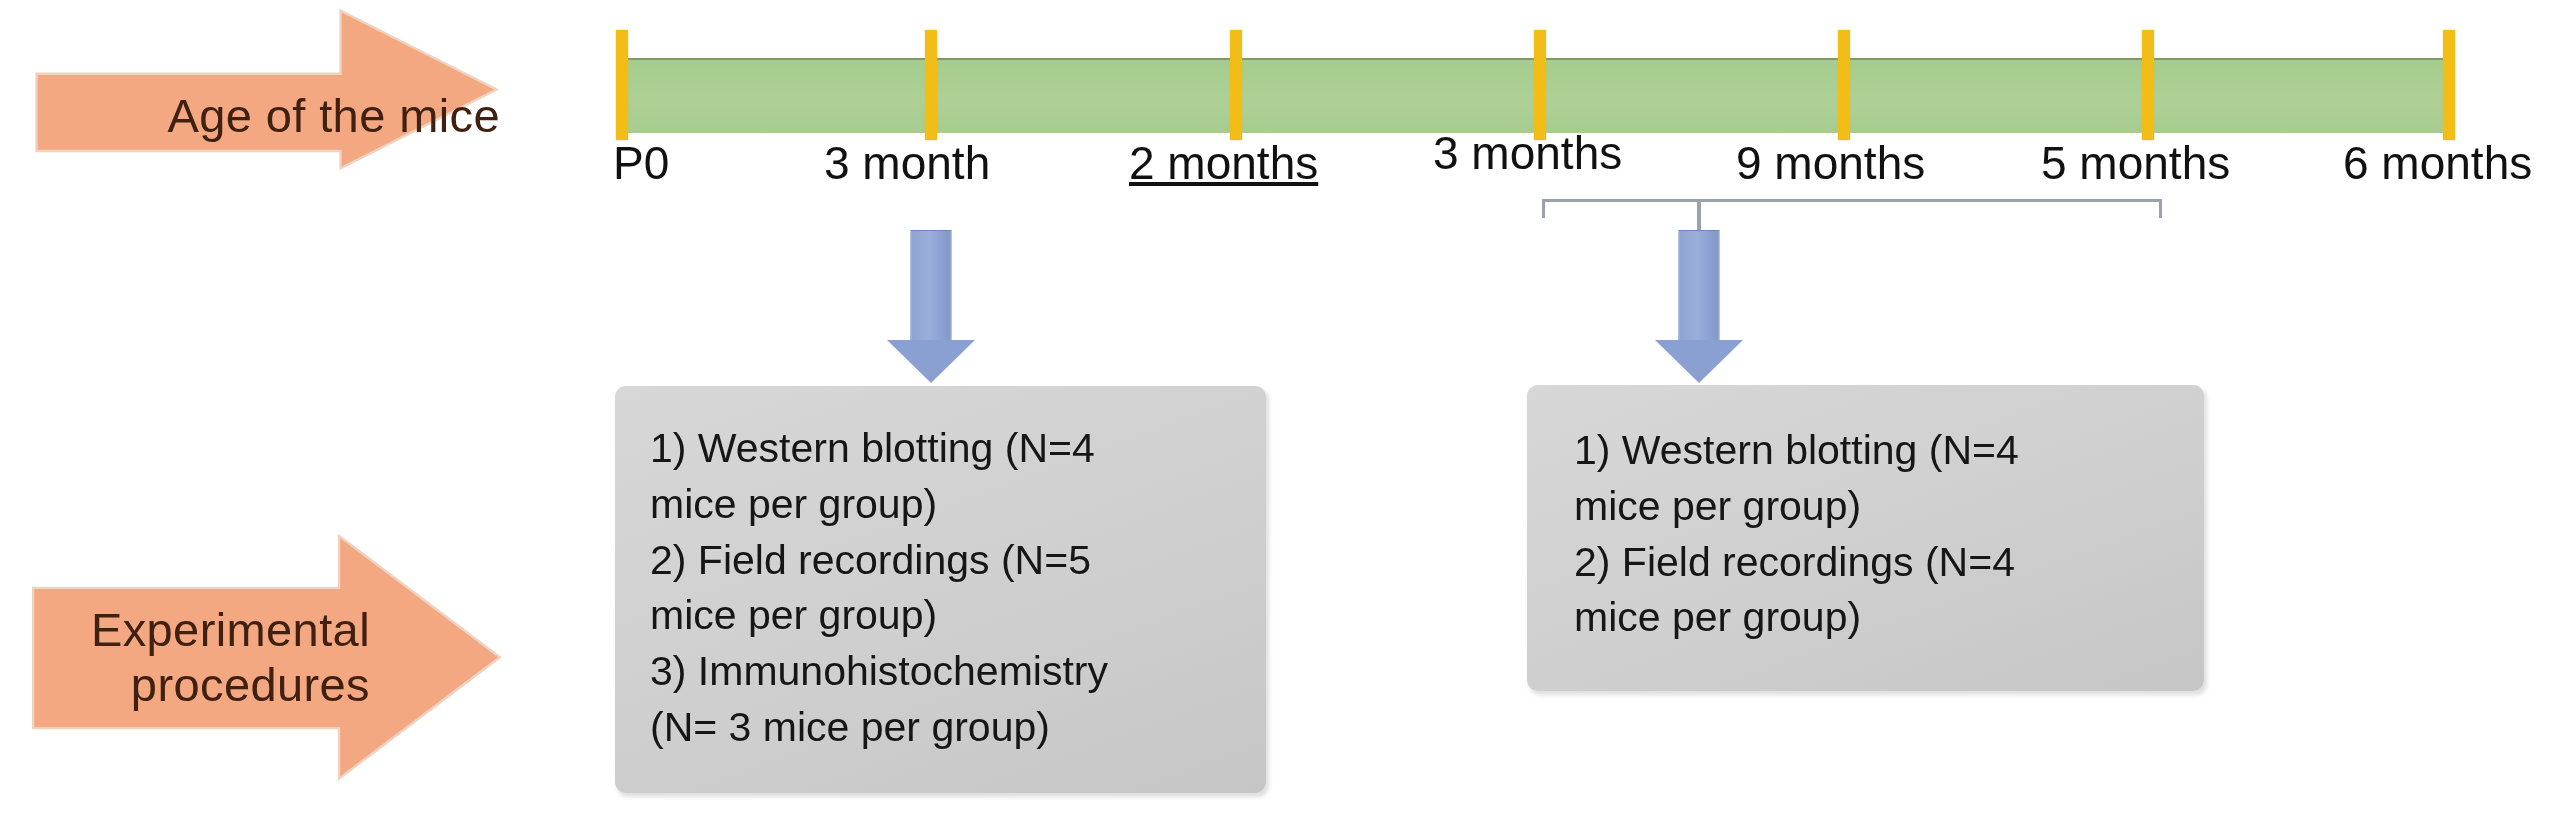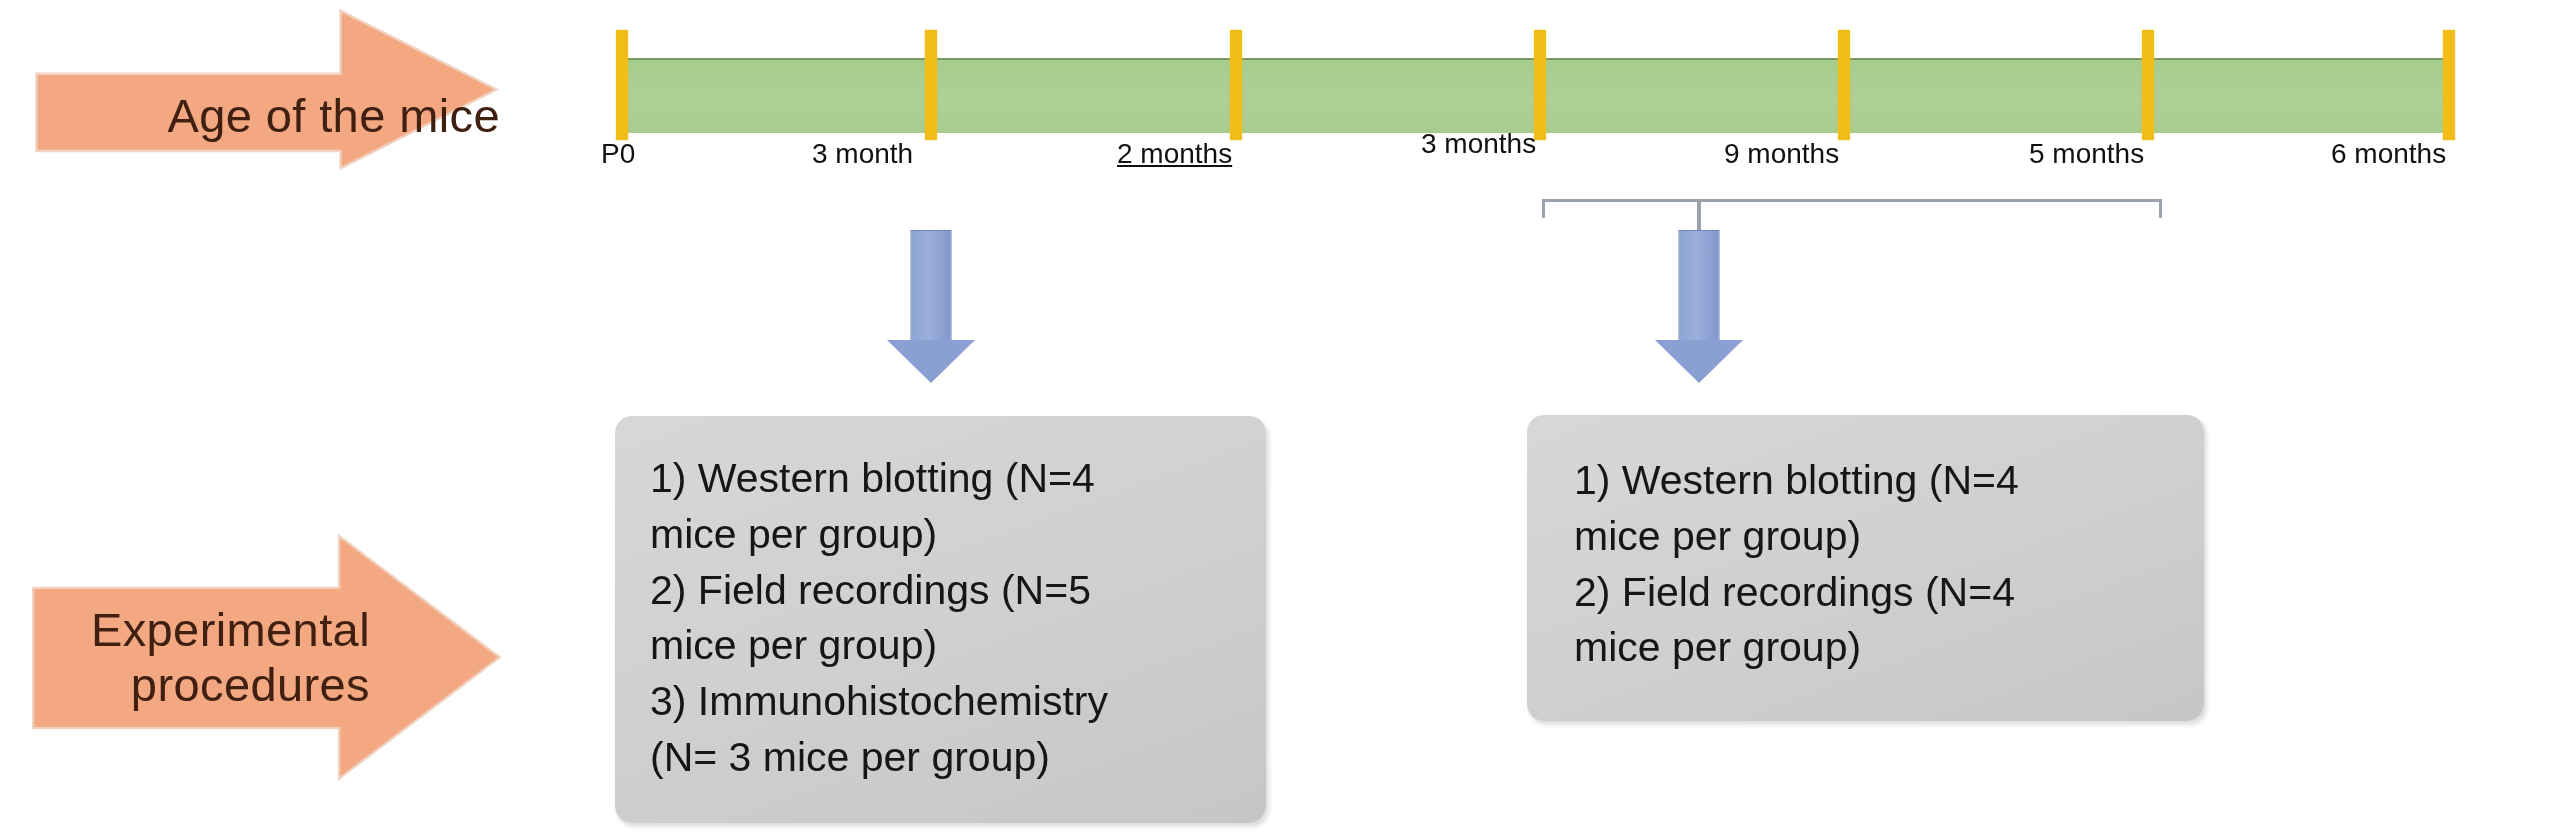--- a/index.html
+++ b/index.html
@@ -42,23 +42,24 @@
     border-top: 2.4px solid #7d9a63;
   }
   .tick {
     position: absolute;
     background: #f2bd16;
     box-shadow: 0 0 1.6px rgba(242,189,22,0.6);
   }
   .tick-label {
     position: absolute;
     color: #111111;
-    font-size: 28px;
+    font-size: 46px;
     line-height: 1;
     white-space: nowrap;
+    margin-left: 12px;
   }
 
   
   #bracket {
     position: absolute;
     border-top: 3.2px solid #9aa3ab;
     border-left: 3.2px solid #9aa3ab;
     border-right: 3.2px solid #9aa3ab;
   }
   #bracket-stem {
@@ -84,24 +85,23 @@
     left: 50%;
     transform: translateX(-50%);
     width: 0;
     height: 0;
   }
 
   
   .grey-box {
     position: absolute;
     background: linear-gradient(160deg, #d7d7d7 0%, #cfcfcf 55%, #c6c6c6 100%);
-    border-radius: 17px;
+    border-radius: 11px;
     box-shadow: 2.4px 3.2px 4px rgba(0,0,0,0.13);
     box-sizing: border-box;
-    margin-top: 30px;
   }
   .grey-box .box-text {
     position: absolute;
     color: #161616;
     font-size: 41px;
     line-height: 1.36;
     white-space: pre-line;
   }
 </style>
 </head>

